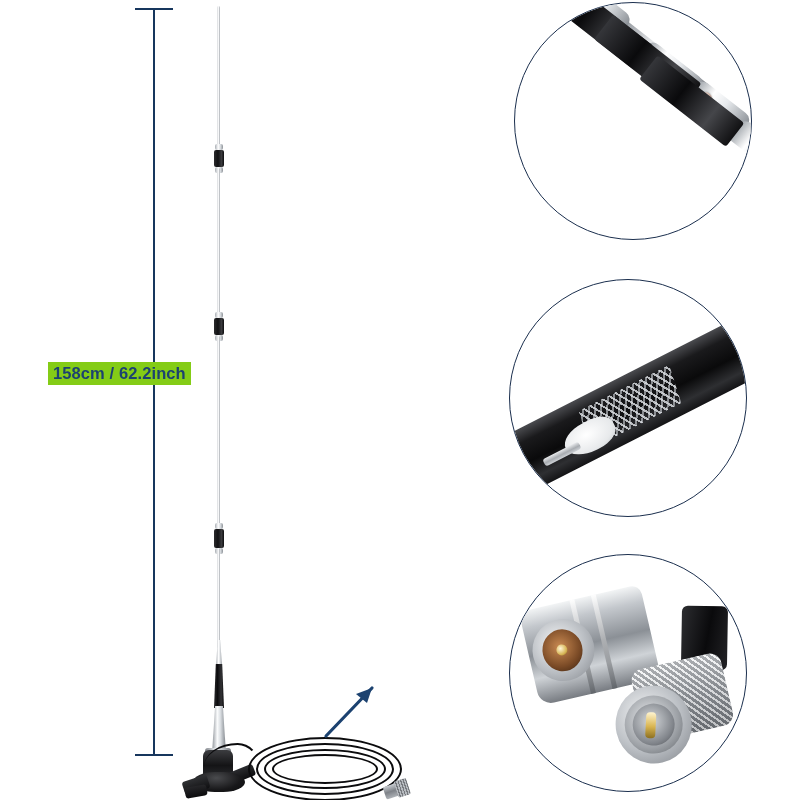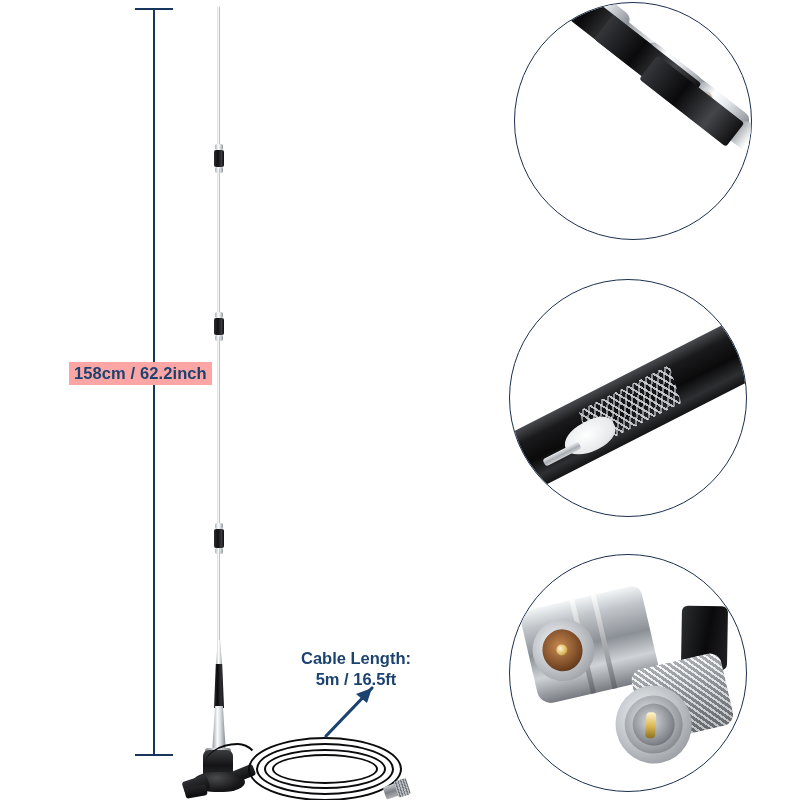--- a/index.html
+++ b/index.html
@@ -44,23 +44,22 @@
 
   .dim-label {
     position: absolute;
     left: 48px;
     top: 362px;
     font-size: 16.5px;
     font-weight: bold;
     color: #1c4270;
     letter-spacing: .1px;
     white-space: nowrap;
-    background: #fca5a5;
+    background: #84cc16;
     padding: 2px 5px;
-    margin-left: 21px;
   }
 
   
   .whip-wrap {
     position: absolute;
     left: 205px;
     top: 0;
     width: 28px;
     height: 800px;
   }
@@ -496,24 +495,20 @@
         <div class="body"></div>
         <div class="knurl"></div>
       </div>
     </div>
 
     <svg class="cable-arrow" width="64" height="62" viewBox="0 0 64 62">
       <path d="M4 58 L50 10" stroke="#1c4270" stroke-width="3.2" fill="none" stroke-linecap="round"></path>
       <path d="M50 10 L34 16 L45 25 Z" fill="#1c4270"></path>
     </svg>
 
-    <div class="cable-label">
-      <div>Cable Length:</div>
-      <div>5m / 16.5ft</div>
-    </div>
   </div>
 
   <div class="callout" id="c1">
     <div class="circle">
       <div class="ss-scene">
 
         <div class="ss-unit" style="left:-46px; top:-20px; width:200px; height:150px; transform:rotate(38deg);">
           <div class="thin" style="left:120px; top:10px; width:110px; height:7px;"></div>
           <div class="ferrule" style="left:62px; top:4px; width:64px; height:26px;"></div>
           <div class="blackbody" style="left:-54px; top:8px; width:120px; height:30px;"></div>

